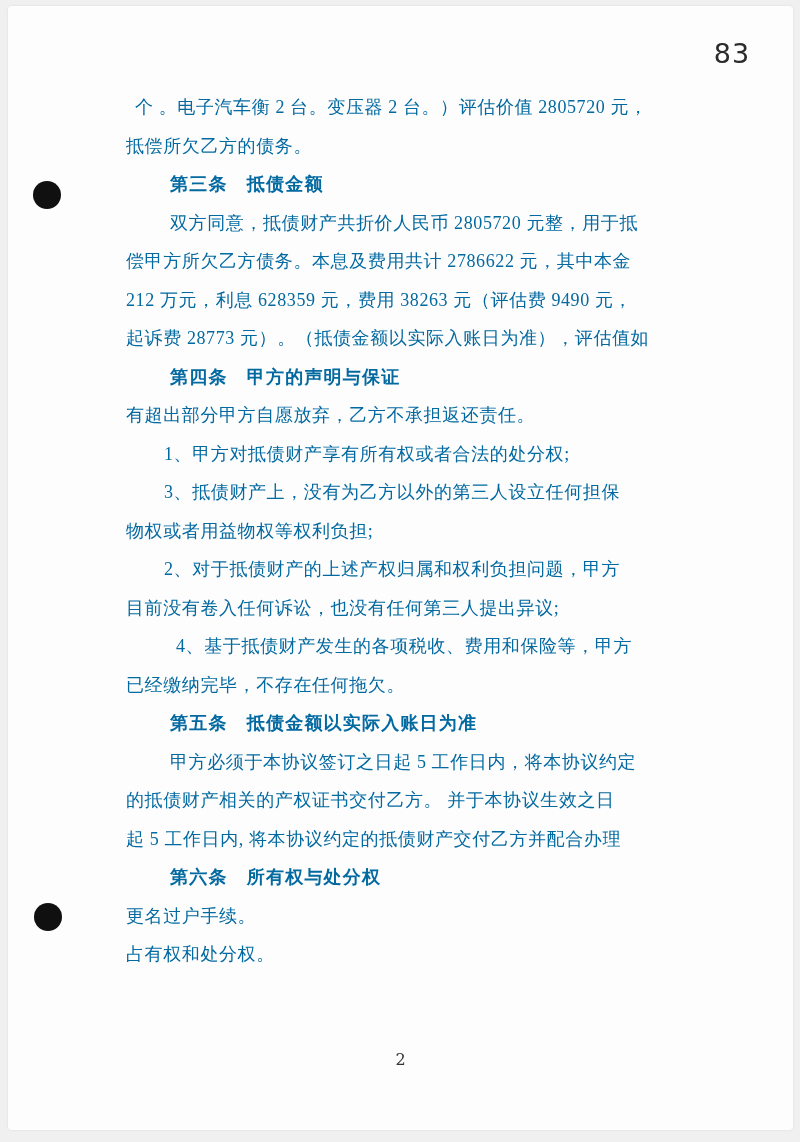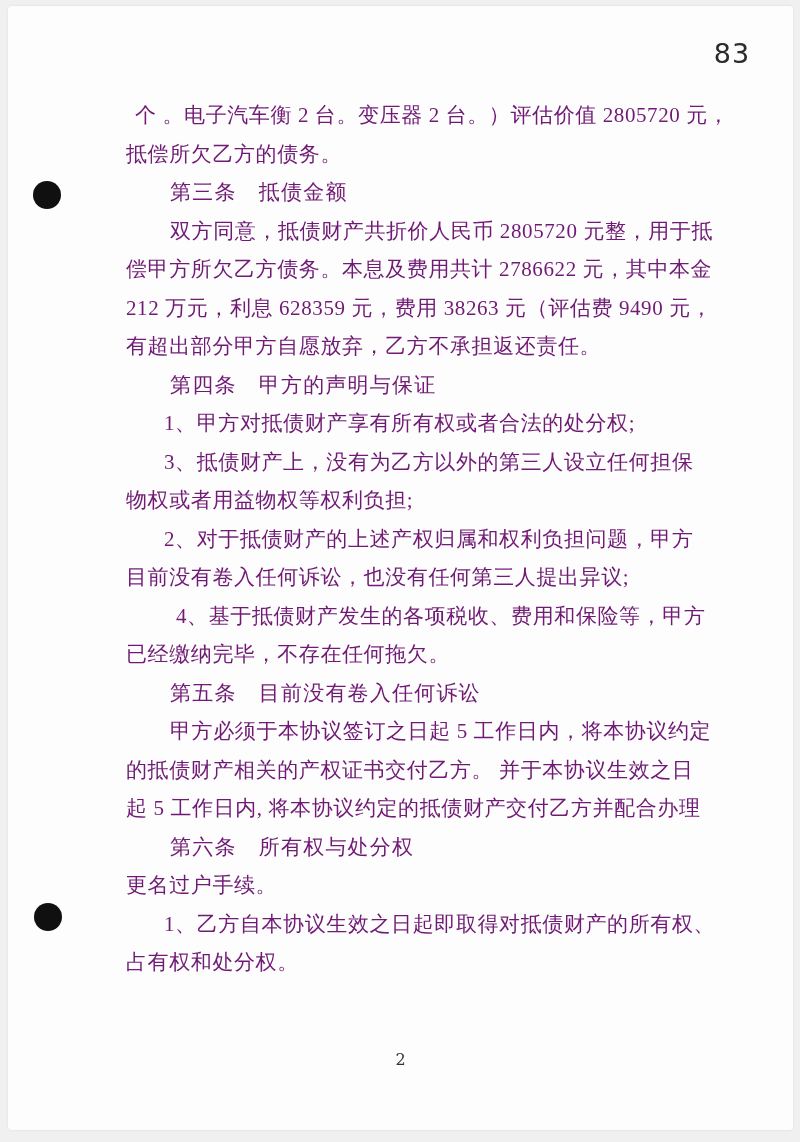--- a/index.html
+++ b/index.html
@@ -43,32 +43,32 @@
     height: 28px;
     border-radius: 50%;
     background: #101010;
   }
   .hole-top    { left: 25px; top: 175px; }
   .hole-bottom { left: 26px; top: 897px; }
 
   .text-block {
     position: absolute;
     left: 118px;
-    top: 90px;
+    top: 82px;
     width: 596px;
-    color: #701a75;
-    font-size: 21px;
+    color: #0369a1;
+    font-size: 18px;
     letter-spacing: 0.6px;
   }
   .line {
     height: 38.5px;
     line-height: 38.5px;
     white-space: pre;
   }
-  .h { font-weight: normal; letter-spacing: 1.2px; }
+  .h { font-weight: bold; letter-spacing: 1.2px; }
   .ind   { text-indent: 44px; }  
   .ind-i { text-indent: 38px; }  
   .ind-4 { text-indent: 50px; }  
   .ind-s { text-indent: 9px;  }  
 
   .footer-number {
     position: absolute;
     left: 0;
     top: 1044px;
     width: 785px;
@@ -89,35 +89,35 @@
     <div class="hole hole-top"></div>
     <div class="hole hole-bottom"></div>
 
     <div class="text-block">
       <div class="line ind-s">个 。电子汽车衡 2 台。变压器 2 台。）评估价值 2805720 元，</div>
       <div class="line">抵偿所欠乙方的债务。</div>
       <div class="line h ind">第三条　抵债金额</div>
       <div class="line ind">双方同意，抵债财产共折价人民币 2805720 元整，用于抵</div>
       <div class="line">偿甲方所欠乙方债务。本息及费用共计 2786622 元，其中本金</div>
       <div class="line">212 万元，利息 628359 元，费用 38263 元（评估费 9490 元，</div>
+      <div class="line">起诉费 28773 元）。（抵债金额以实际入账日为准），评估值如</div>
+      <div class="line h ind">第四条　甲方的声明与保证</div>
       <div class="line">有超出部分甲方自愿放弃，乙方不承担返还责任。</div>
-      <div class="line h ind">第四条　甲方的声明与保证</div>
       <div class="line ind-i">1、甲方对抵债财产享有所有权或者合法的处分权;</div>
       <div class="line ind-i">3、抵债财产上，没有为乙方以外的第三人设立任何担保</div>
       <div class="line">物权或者用益物权等权利负担;</div>
       <div class="line ind-i">2、对于抵债财产的上述产权归属和权利负担问题，甲方</div>
       <div class="line">目前没有卷入任何诉讼，也没有任何第三人提出异议;</div>
       <div class="line ind-4">4、基于抵债财产发生的各项税收、费用和保险等，甲方</div>
       <div class="line">已经缴纳完毕，不存在任何拖欠。</div>
-      <div class="line h ind">第五条　目前没有卷入任何诉讼</div>
+      <div class="line h ind">第五条　抵债金额以实际入账日为准</div>
       <div class="line ind">甲方必须于本协议签订之日起 5 工作日内，将本协议约定</div>
       <div class="line">的抵债财产相关的产权证书交付乙方。 并于本协议生效之日</div>
       <div class="line">起 5 工作日内, 将本协议约定的抵债财产交付乙方并配合办理</div>
       <div class="line h ind">第六条　所有权与处分权</div>
       <div class="line">更名过户手续。</div>
-      <div class="line ind-i">1、乙方自本协议生效之日起即取得对抵债财产的所有权、</div>
       <div class="line">占有权和处分权。</div>
     </div>
 
     <div class="footer-number">2</div>
 
   </div>
 </div>
 
 </body></html>

